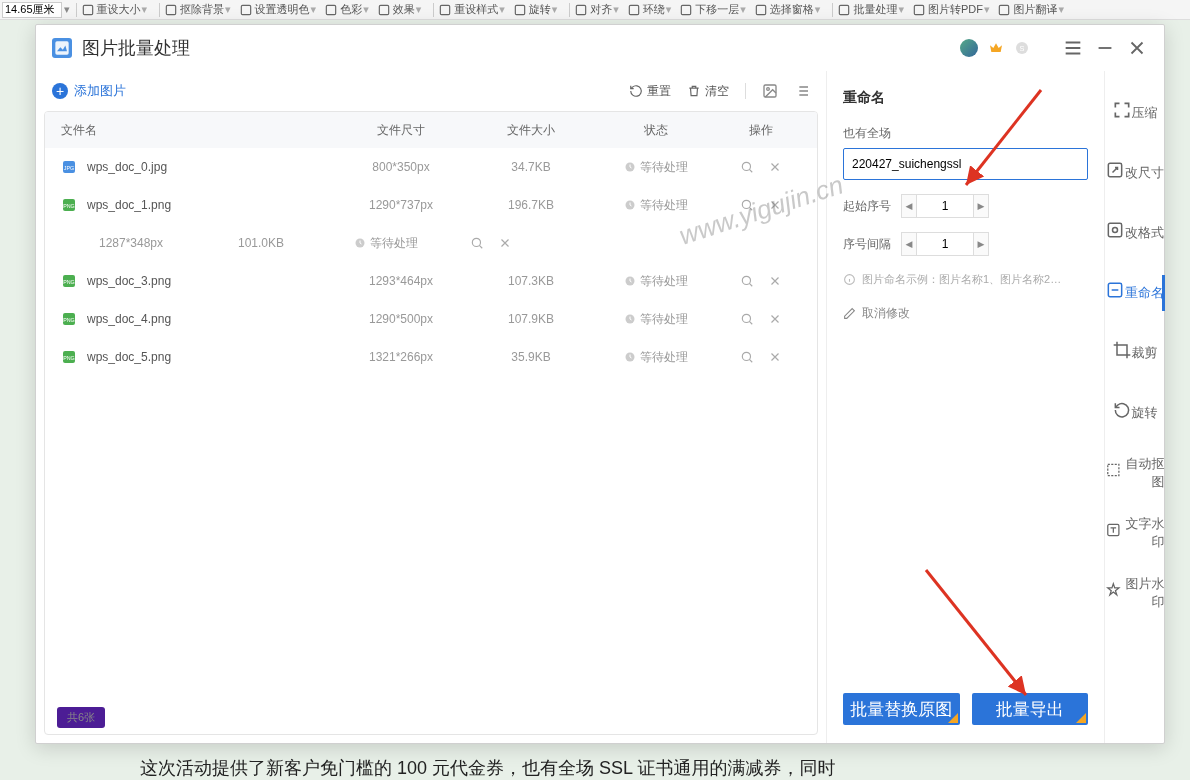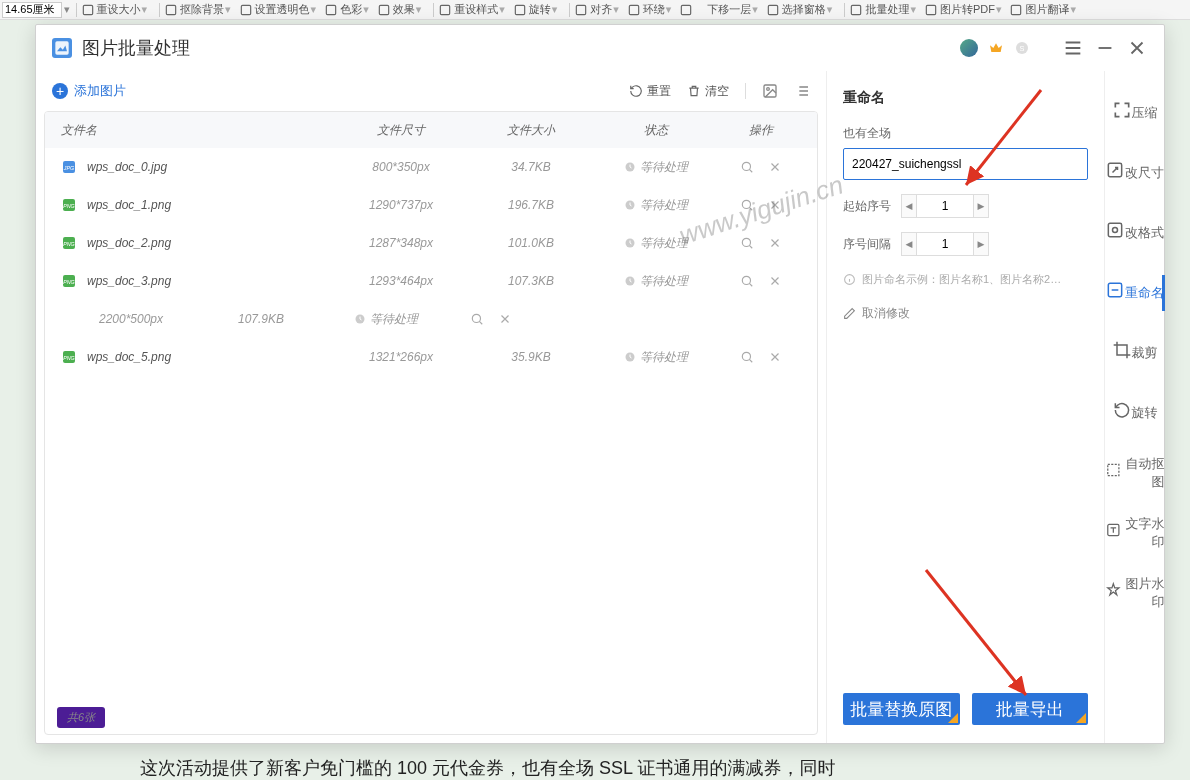--- a/index.html
+++ b/index.html
@@ -29,21 +29,21 @@
 .left-panel { flex: 1; display: flex; flex-direction: column; padding: 0 8px 8px 8px; }
 .left-toolbar { height: 40px; display: flex; align-items: center; padding: 0 8px; }
 .add-btn { color: #2b74d9; display: flex; align-items: center; cursor: pointer; font-size: 13px; }
 .add-btn .plus { width: 16px; height: 16px; background: #2b74d9; border-radius: 50%; color: #fff; display: flex; align-items: center; justify-content: center; margin-right: 6px; font-size: 14px; line-height: 1; }
 .left-toolbar .spacer { flex: 1; }
 .tbar-item { display: flex; align-items: center; margin-left: 16px; color: #555; cursor: pointer; font-size: 12px; }
 .tbar-item svg { width: 14px; height: 14px; margin-right: 4px; }
 .tbar-sep { width: 1px; height: 16px; background: #ddd; margin-left: 16px; }
 .tbar-icon { width: 16px; height: 16px; margin-left: 16px; cursor: pointer; color: #888; }
 
-.file-table { flex: 1; border: 1px solid #e5e5e5; border-radius: 4px; display: flex; flex-direction: column; overflow: hidden; font-style: italic; }
+.file-table { flex: 1; border: 1px solid #e5e5e5; border-radius: 4px; display: flex; flex-direction: column; overflow: hidden; }
 .table-header { display: flex; background: #f7f8fa; height: 36px; align-items: center; color: #666; font-size: 12px; padding: 0 16px; }
 .col-name { flex: 1; }
 .col-dim { width: 140px; text-align: center; }
 .col-size { width: 120px; text-align: center; }
 .col-status { width: 130px; text-align: center; }
 .col-op { width: 80px; text-align: center; }
 .table-body { flex: 1; overflow: auto; }
 .row { display: flex; height: 38px; align-items: center; padding: 0 16px; color: #555; font-size: 12px; }
 .row .file-icon { width: 16px; height: 16px; margin-right: 10px; }
 .row .status { display: flex; align-items: center; justify-content: center; color: #999; }
@@ -159,21 +159,21 @@
         <svg viewBox="0 0 24 24" fill="none" stroke="#666" stroke-width="2">
           <rect x="4" y="4" width="16" height="16" rx="2"></rect>
         </svg>
         <span style="margin-left:2px">环绕</span>
         <span style="color:#aaa;margin-left:1px">▾</span>
       </div>
       <div class="tb-item">
         <svg viewBox="0 0 24 24" fill="none" stroke="#666" stroke-width="2">
           <rect x="4" y="4" width="16" height="16" rx="2"></rect>
         </svg>
-        <span style="margin-left:14px">下移一层</span>
+        <span style="margin-left:2px">下移一层</span>
         <span style="color:#aaa;margin-left:1px">▾</span>
       </div>
       <div class="tb-item">
         <svg viewBox="0 0 24 24" fill="none" stroke="#666" stroke-width="2">
           <rect x="4" y="4" width="16" height="16" rx="2"></rect>
         </svg>
         <span style="margin-left:2px">选择窗格</span>
         <span style="color:#aaa;margin-left:1px">▾</span>
       </div>
       <div class="tb-sep"></div>
@@ -322,27 +322,20 @@
                 <svg viewBox="0 0 24 24" fill="none" stroke="#aaa" stroke-width="2">
                   <circle cx="11" cy="11" r="7"></circle>
                   <path d="M21 21l-5-5"></path>
                 </svg>
                 <svg viewBox="0 0 24 24" fill="none" stroke="#aaa" stroke-width="2">
                   <path d="M6 6l12 12M18 6L6 18"></path>
                 </svg>
               </div>
             </div>
             <div class="row">
-              <div class="col-name" style="display:flex;align-items:center">
-                <svg class="file-icon" viewBox="0 0 24 24">
-                  <rect x="3" y="3" width="18" height="18" rx="3" fill="#4caf50"></rect>
-                  <text x="12" y="16" text-anchor="middle" font-size="8" fill="#fff">PNG</text>
-                </svg>
-                <span>wps_doc_2.png</span>
-              </div>
               <div class="col-dim" style="color:#999">1287*348px</div>
               <div class="col-size" style="color:#999">101.0KB</div>
               <div class="col-status status"><svg viewBox="0 0 24 24" fill="#ccc">
                   <circle cx="12" cy="12" r="9"></circle>
                   <path d="M12 7v5l3 2" stroke="#fff" stroke-width="2" fill="none"></path>
                 </svg>等待处理</div>
               <div class="col-op ops">
                 <svg viewBox="0 0 24 24" fill="none" stroke="#aaa" stroke-width="2">
                   <circle cx="11" cy="11" r="7"></circle>
                   <path d="M21 21l-5-5"></path>
@@ -370,21 +363,28 @@
                 <svg viewBox="0 0 24 24" fill="none" stroke="#aaa" stroke-width="2">
                   <circle cx="11" cy="11" r="7"></circle>
                   <path d="M21 21l-5-5"></path>
                 </svg>
                 <svg viewBox="0 0 24 24" fill="none" stroke="#aaa" stroke-width="2">
                   <path d="M6 6l12 12M18 6L6 18"></path>
                 </svg>
               </div>
             </div>
             <div class="row">
-              <div class="col-dim" style="color:#999">2200*500px</div>
+              <div class="col-name" style="display:flex;align-items:center">
+                <svg class="file-icon" viewBox="0 0 24 24">
+                  <rect x="3" y="3" width="18" height="18" rx="3" fill="#4caf50"></rect>
+                  <text x="12" y="16" text-anchor="middle" font-size="8" fill="#fff">PNG</text>
+                </svg>
+                <span>wps_doc_4.png</span>
+              </div>
+              <div class="col-dim" style="color:#999">1290*500px</div>
               <div class="col-size" style="color:#999">107.9KB</div>
               <div class="col-status status"><svg viewBox="0 0 24 24" fill="#ccc">
                   <circle cx="12" cy="12" r="9"></circle>
                   <path d="M12 7v5l3 2" stroke="#fff" stroke-width="2" fill="none"></path>
                 </svg>等待处理</div>
               <div class="col-op ops">
                 <svg viewBox="0 0 24 24" fill="none" stroke="#aaa" stroke-width="2">
                   <circle cx="11" cy="11" r="7"></circle>
                   <path d="M21 21l-5-5"></path>
                 </svg>

